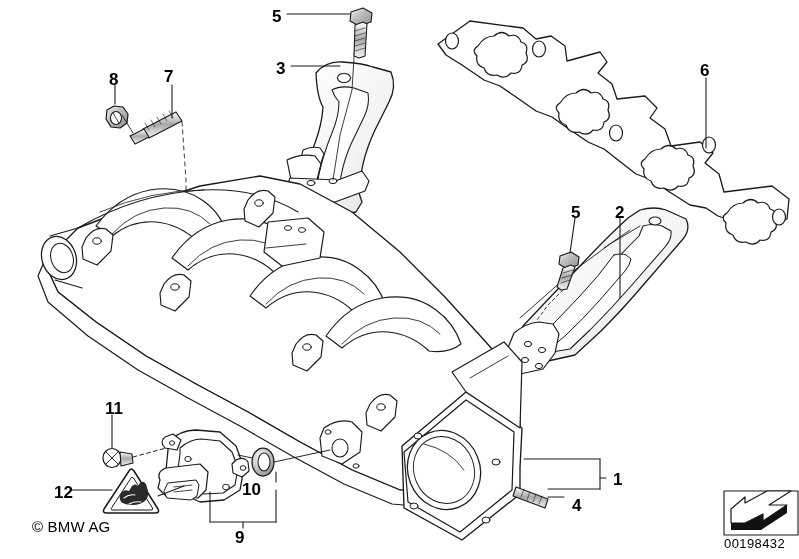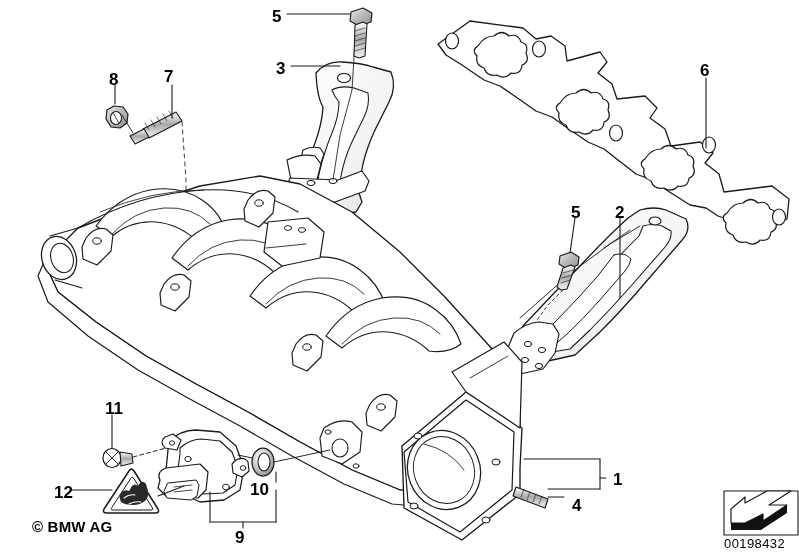--- a/index.html
+++ b/index.html
@@ -32,21 +32,21 @@
     color: #000000;
     line-height: 1;
     white-space: nowrap;
     user-select: none;
   }
   #copyright {
     position: absolute;
     left: 32px;
     top: 518px;
     font-family: "Liberation Sans", sans-serif;
-    font-weight: bold;
+    font-weight: normal;
     font-size: 15px;
     letter-spacing: 0.2px;
     color: #000000;
     white-space: nowrap;
   }
   #partnumber {
     position: absolute;
     left: 724px;
     top: 536px;
     width: 74px;
@@ -390,21 +390,21 @@
   <div class="callout" style="left:613px; top:471px;">1</div>
   <div class="callout" style="left:615px; top:204px;">2</div>
   <div class="callout" style="left:276px; top:60px;">3</div>
   <div class="callout" style="left:572px; top:497px;">4</div>
   <div class="callout" style="left:272px; top:8px;">5</div>
   <div class="callout" style="left:571px; top:204px;">5</div>
   <div class="callout" style="left:700px; top:62px;">6</div>
   <div class="callout" style="left:164px; top:68px;">7</div>
   <div class="callout" style="left:109px; top:71px;">8</div>
   <div class="callout" style="left:235px; top:529px;">9</div>
-  <div class="callout" style="left:250px; top:481px;">10</div>
+  <div class="callout" style="left:242px; top:481px;">10</div>
   <div class="callout" style="left:105px; top:400px;">11</div>
   <div class="callout" style="left:54px; top:484px;">12</div>
 
   <div id="copyright">© BMW AG</div>
 
   <div id="partnumber">00198432</div>
 
 </div>
 
 </body></html>

